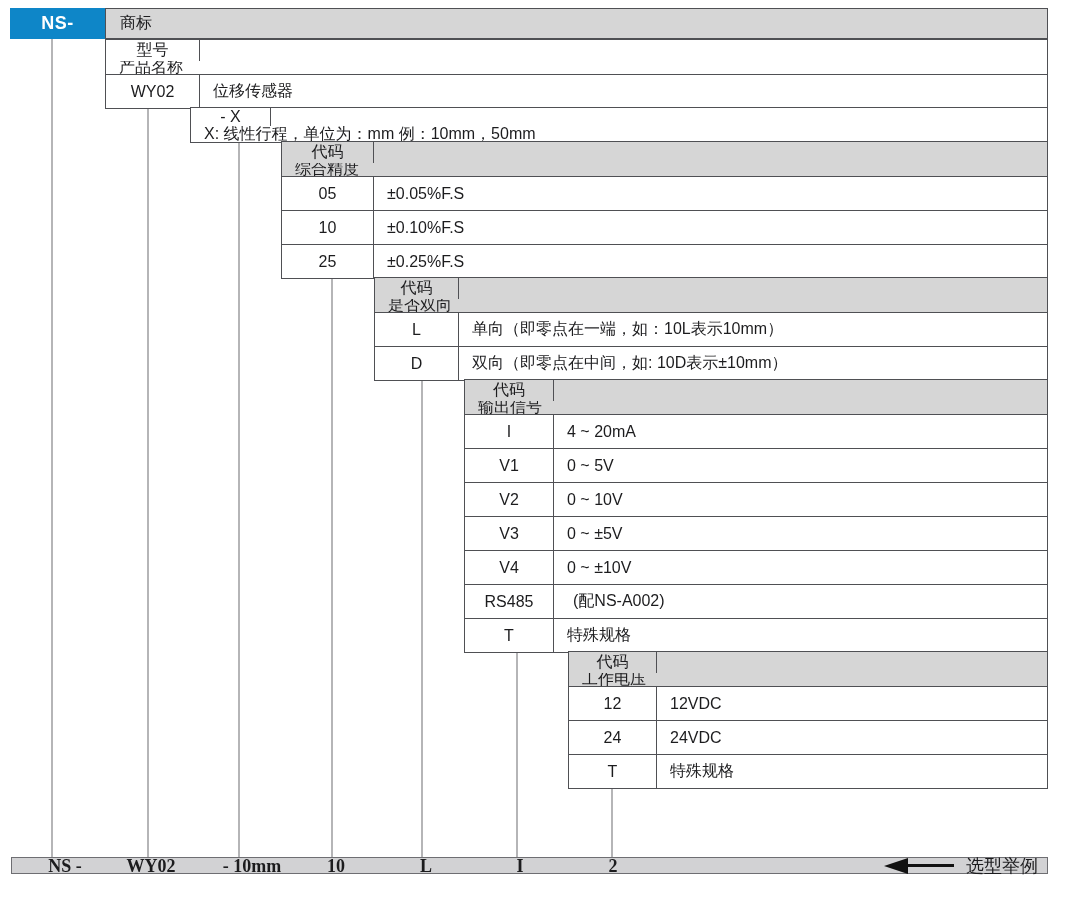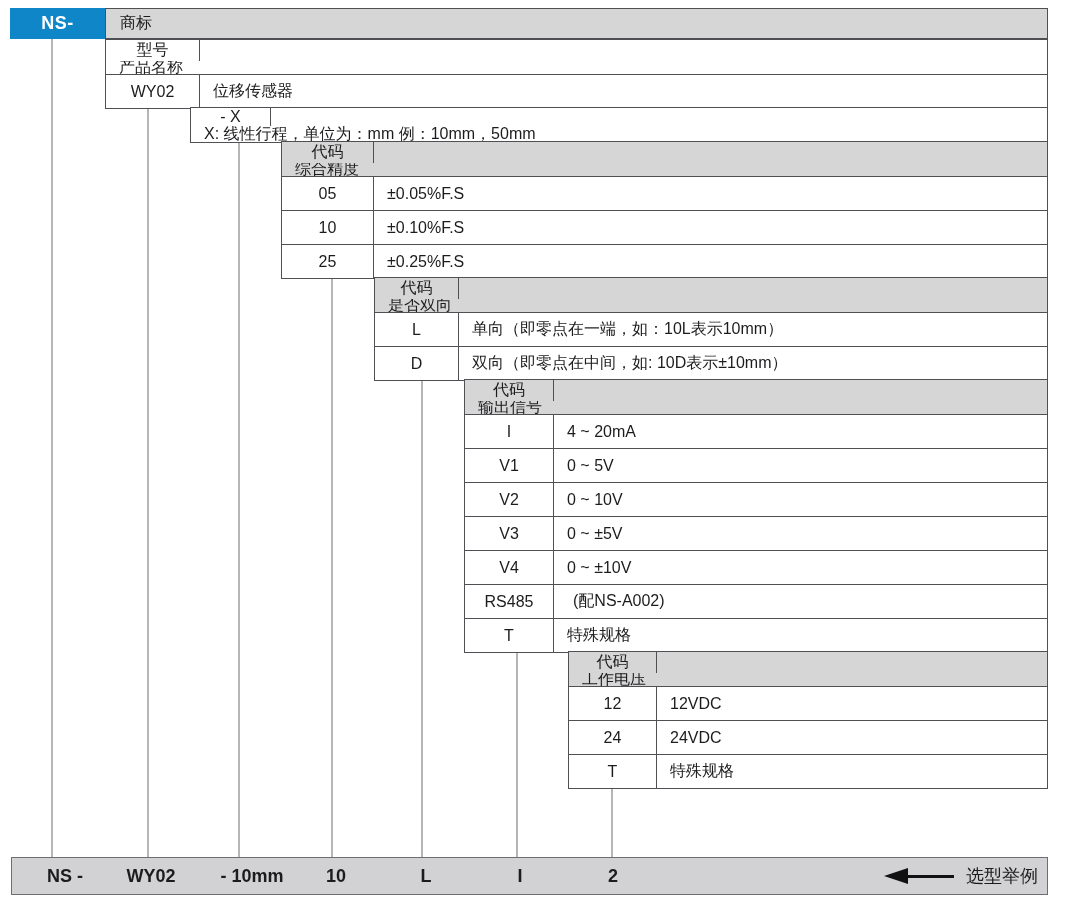--- a/index.html
+++ b/index.html
@@ -26,22 +26,22 @@
     padding-left:14px;font-size:16px;}
 
   .tbl{position:absolute;box-sizing:border-box;border:1px solid var(--border);background:#ffffff;}
   .tr{display:flex;height:34px;box-sizing:border-box;border-top:1px solid var(--border);}
   .tr:first-child{border-top:none;flex-direction:column;}
   .tr.head{background:var(--header-gray);}
   .td{box-sizing:border-box;display:flex;align-items:center;font-size:16px;overflow:hidden;white-space:nowrap;}
   .td.code{justify-content:center;border-right:1px solid var(--border);flex:0 0 auto;}
   .td.val{flex:1 1 auto;padding-left:13px;}
 
-  .example-bar{position:absolute;left:11px;top:857px;width:1037px;height:38px;
-    box-sizing:border-box;border:1px solid var(--bar-border);background:var(--bar-gray);}
+  .example-bar{position:absolute;left:11px;top:857px;width:1037px;height:17px;
+    box-sizing:border-box;border:1px solid var(--bar-border);background:var(--bar-gray);font-family:Liberation Serif, serif;}
   .example-part{position:absolute;top:50%;transform:translate(-50%,-50%);
     font-weight:bold;font-size:18px;white-space:nowrap;}
   .example-arrow{position:absolute;left:872px;top:0;height:100%;display:flex;align-items:center;text-align:right;}
   .arrow-head{width:0;height:0;border-top:8px solid transparent;border-bottom:8px solid transparent;
     border-right:24px solid #111111;}
   .arrow-line{width:46px;height:3px;background:#111111;}
   .example-label{margin-left:12px;font-size:18px;white-space:nowrap;}
 </style>
 </head>
 <body>

